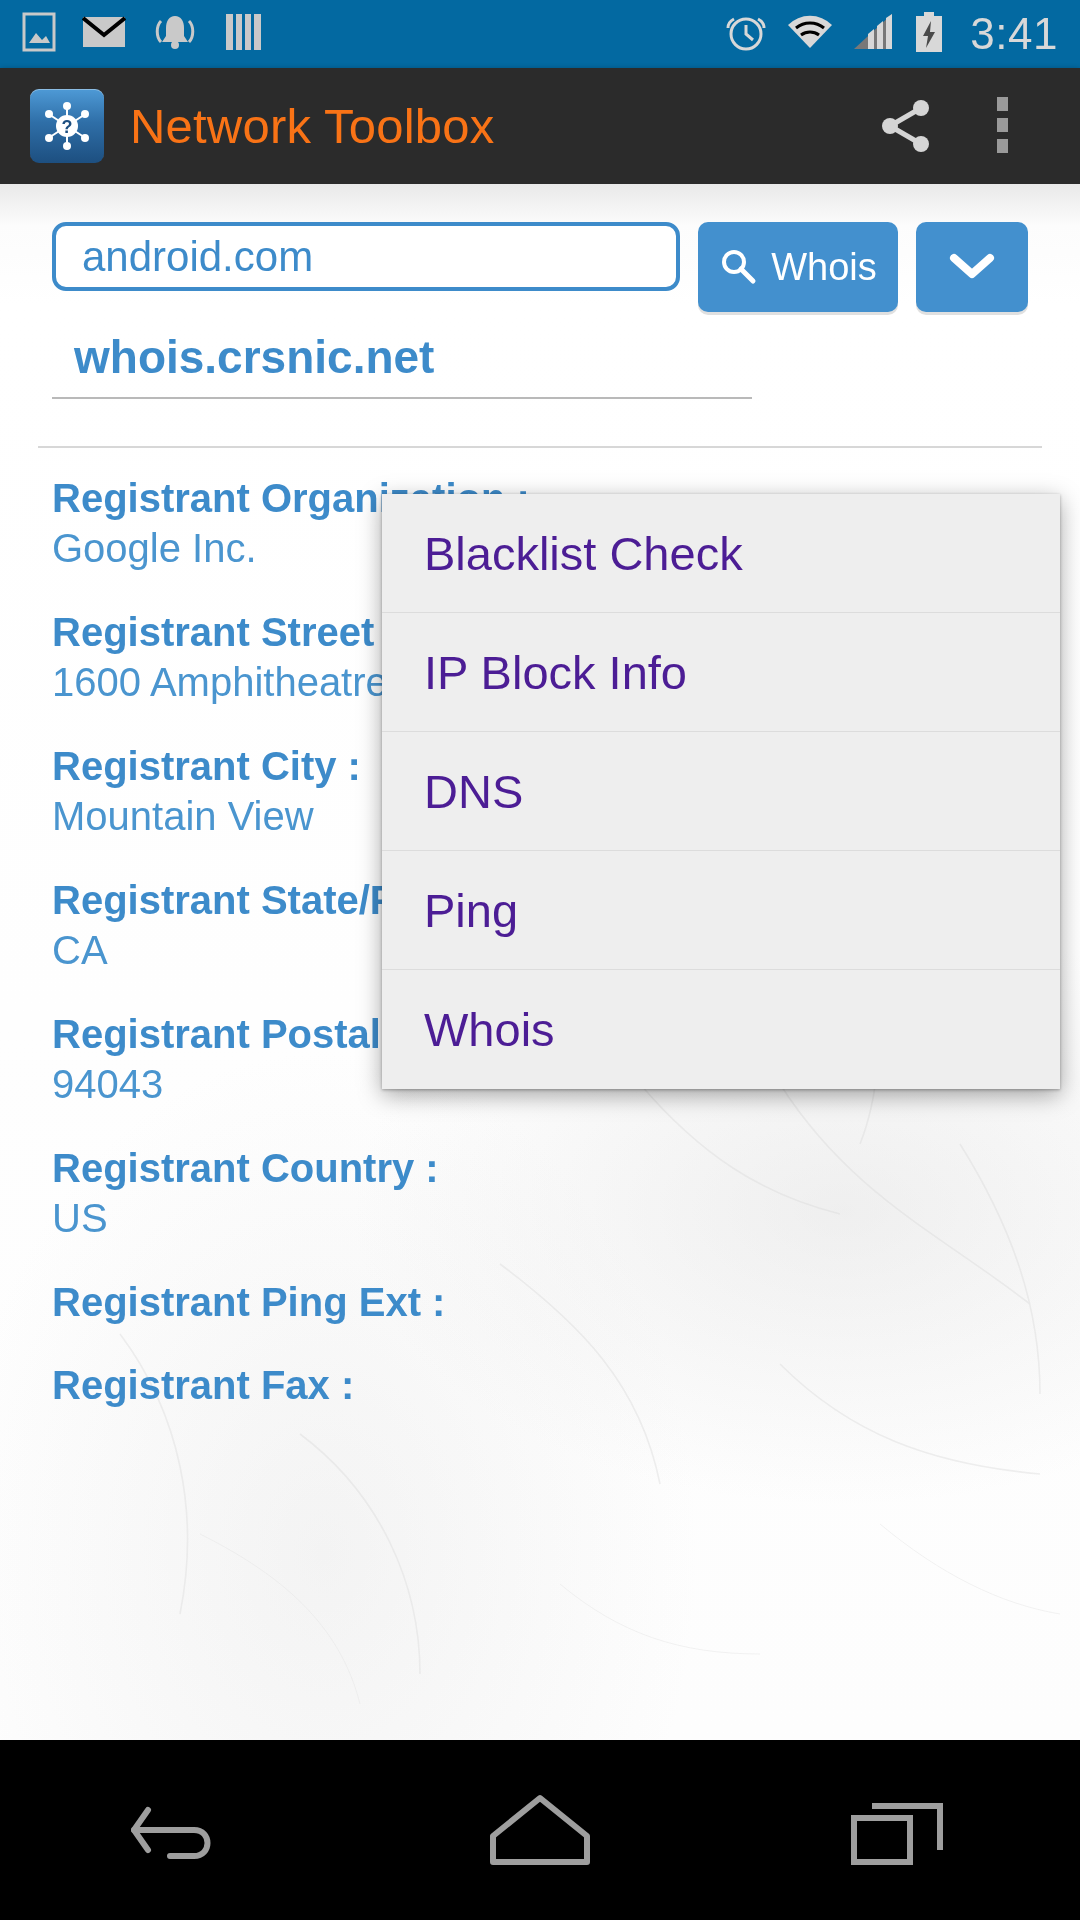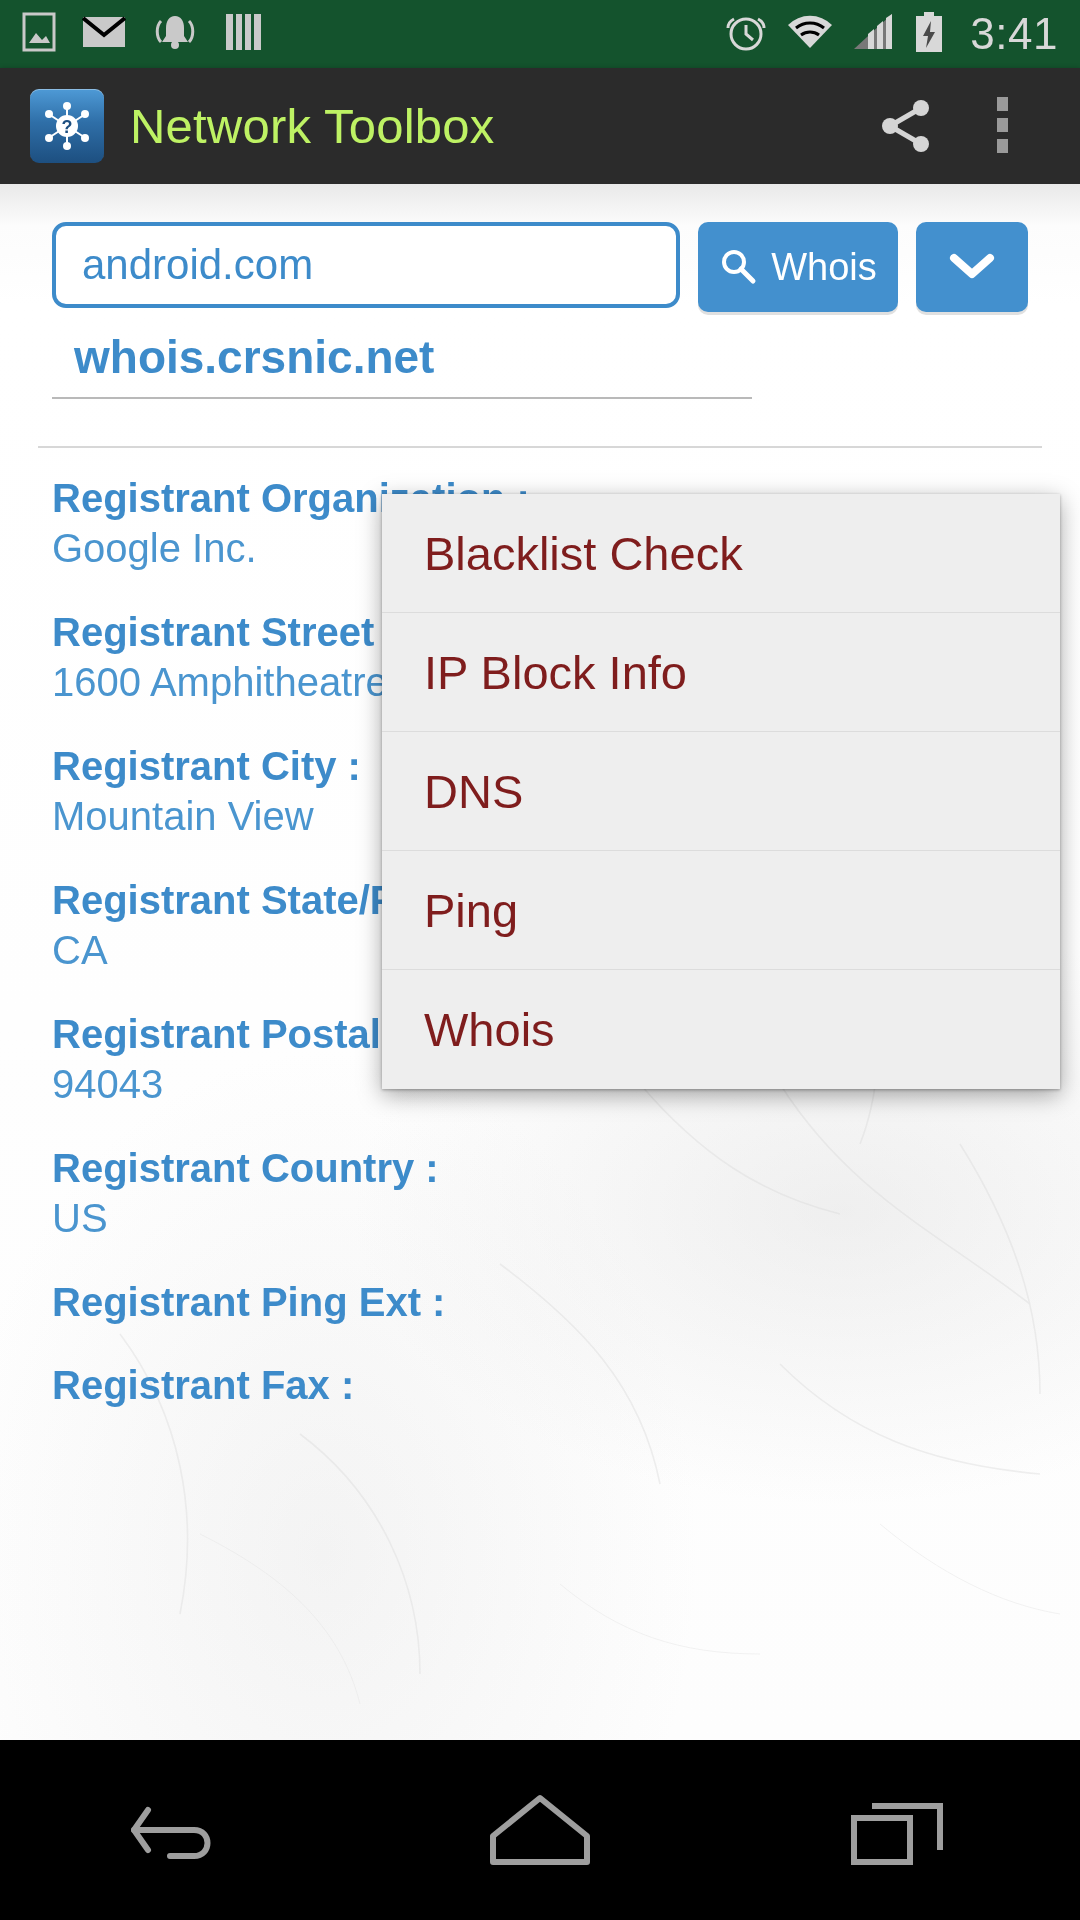--- a/index.html
+++ b/index.html
@@ -7,21 +7,21 @@
     width:1080px; height:1920px;
     font-family:"Liberation Sans", sans-serif;
     background:#ffffff;
     overflow:hidden;
   }
   #screen { position:relative; width:1080px; height:1920px; overflow:hidden; }
 
   
   .statusbar {
     position:absolute; top:0; left:0; width:1080px; height:68px;
-    background:#14532d; display:flex; align-items:center;
+    background:#0369a1; display:flex; align-items:center;
     padding:0 22px;
   }
   .sb-left { display:flex; align-items:center; gap:26px; }
   .sb-right { margin-left:auto; display:flex; align-items:center; gap:18px; }
   .sb-ico { display:block; }
   .sb-time {
     color:#d8d8d8; font-size:44px; letter-spacing:0.5px;
     font-family:"Liberation Sans", sans-serif; margin-left:8px;
     line-height:1;
   }
@@ -33,21 +33,21 @@
     display:flex; align-items:center; padding:0 30px;
     box-shadow:0 2px 6px rgba(0,0,0,0.45);
   }
   .app-logo {
     width:74px; height:74px; border-radius:9px;
     background:linear-gradient(180deg,#4e9ad6 0%, #2f6fa8 45%, #1d4f80 100%);
     display:flex; align-items:center; justify-content:center;
     flex:0 0 auto; box-shadow:inset 0 1px 0 rgba(255,255,255,0.35);
   }
   .app-title {
-    color:#bef264; font-size:49px; margin-left:26px;
+    color:#f97316; font-size:49px; margin-left:26px;
     font-weight:400; white-space:nowrap; letter-spacing:0.2px;
   }
   .ab-actions { margin-left:auto; display:flex; align-items:center; gap:0; }
   .ab-btn {
     width:96px; height:100px; display:flex; align-items:center; justify-content:center;
   }
 
   
   .content {
     position:absolute; top:184px; left:0; width:1080px; height:1556px;
@@ -60,21 +60,21 @@
   .marble {
     position:absolute; inset:0; pointer-events:none; opacity:0.55;
   }
 
   
   .searchrow {
     position:absolute; top:38px; left:52px; width:976px; height:90px;
     display:flex; align-items:stretch; gap:18px;
   }
   .search-input-wrap {
-    width:628px; height:86px;
+    width:628px; height:69px;
     border:4px solid #3d8bca; border-radius:14px; background:#ffffff;
     display:flex; align-items:center; padding:0 26px;
   }
   .search-input {
     border:none; outline:none; background:transparent;
     font-family:"Liberation Sans", sans-serif;
     font-size:42px; color:#3d8bca; width:100%;
   }
   .btn-whois {
     width:200px; height:90px; border-radius:10px;
@@ -123,21 +123,21 @@
   .dropdown {
     position:absolute; left:382px; top:310px; width:678px;
     background:#eeeeee;
     box-shadow:0 6px 22px rgba(0,0,0,0.35), 0 1px 3px rgba(0,0,0,0.3);
     z-index:50;
   }
   .dd-item {
     height:119px; display:flex; align-items:center;
     padding-left:42px;
     border-bottom:1px solid #dcdcdc;
-    font-size:47px; color:#7f1d1d;
+    font-size:47px; color:#4c1d95;
   }
   .dd-item:last-child { border-bottom:none; }
 
   
   .navbar {
     position:absolute; bottom:0; left:0; width:1080px; height:180px;
     background:#000000; display:flex; align-items:center; justify-content:space-around;
   }
   .nav-btn { width:200px; height:180px; display:flex; align-items:center; justify-content:center; }
 </style>

